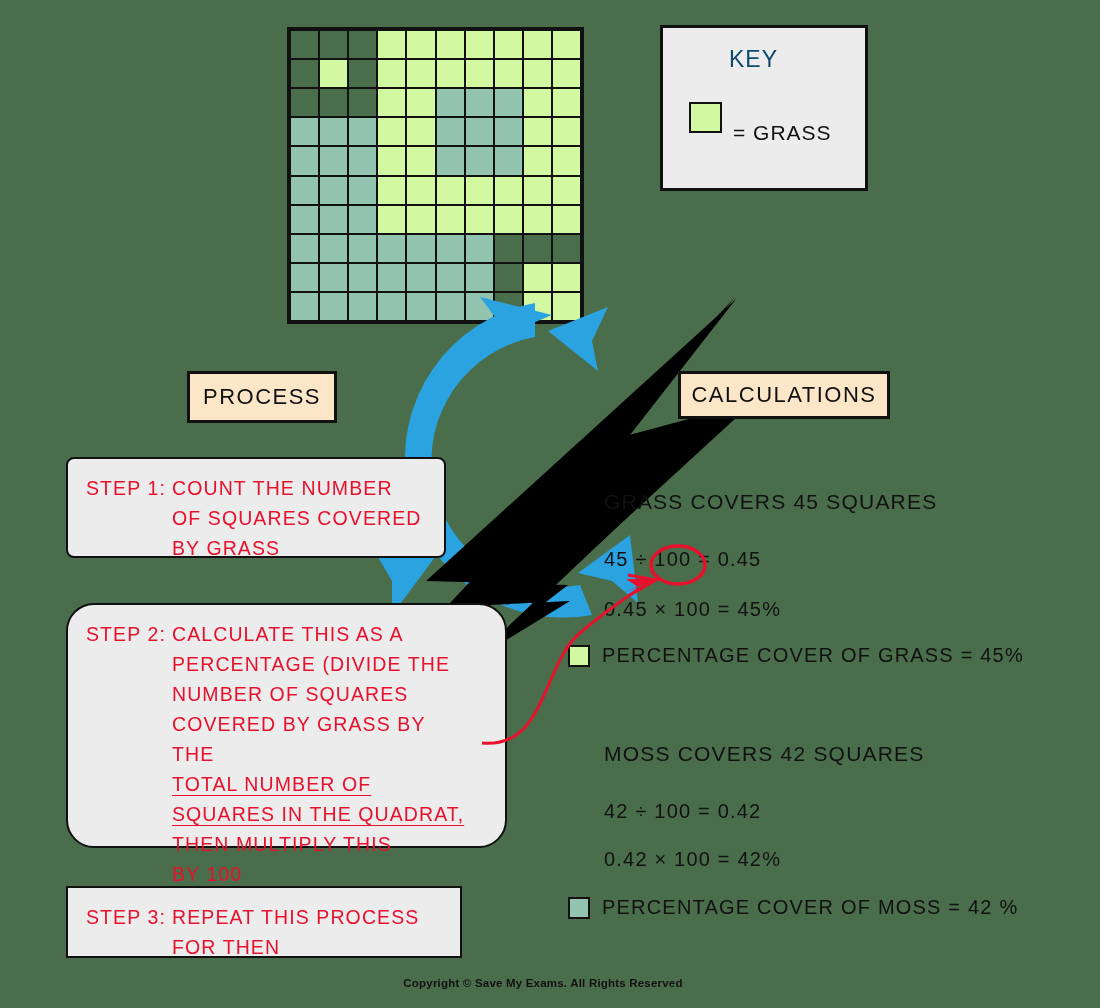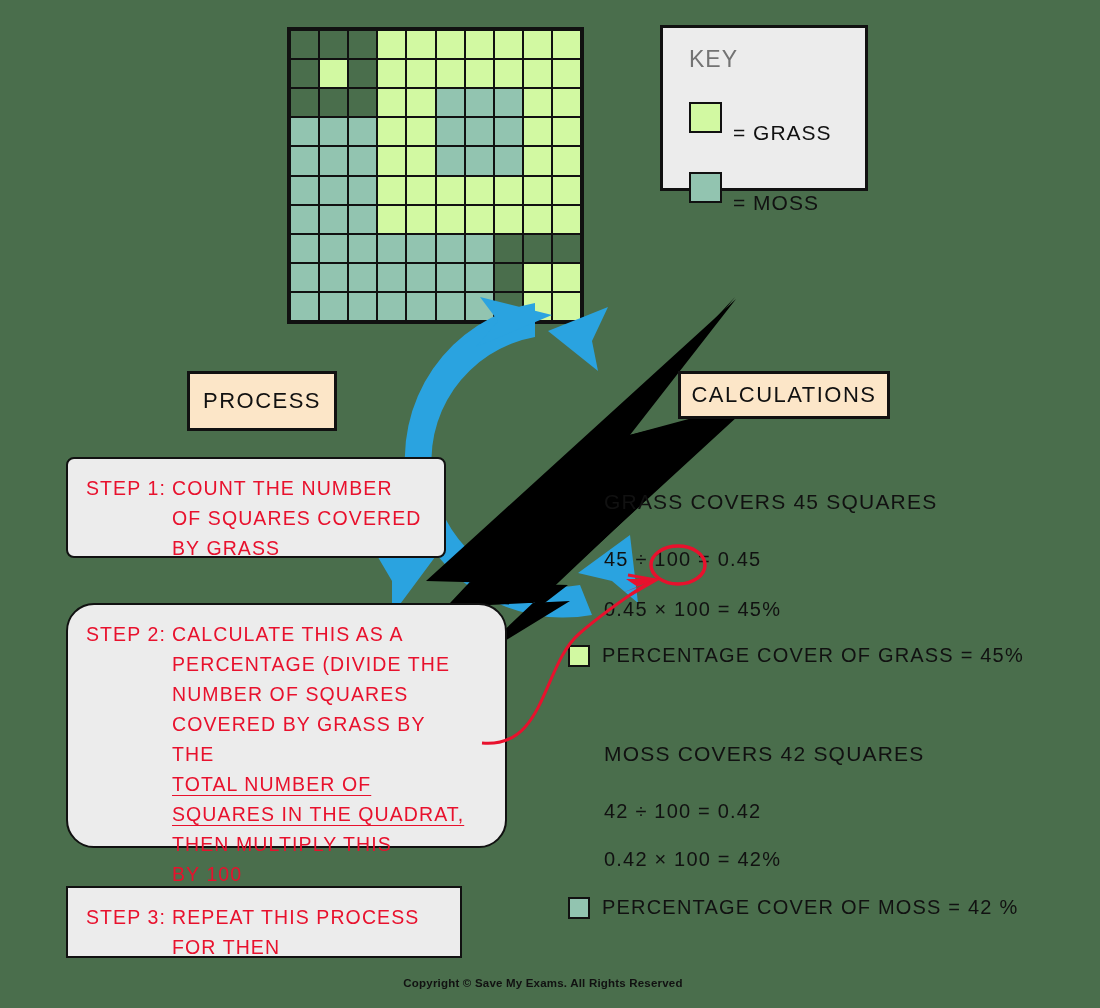--- a/index.html
+++ b/index.html
@@ -20,35 +20,35 @@
   .c-G{background:#d2f9a2;}
   .c-M{background:#92c4b0;}
   .c-E{background:transparent;}
 
   
   #keybox{
     left:660px;top:25px;width:208px;height:166px;
     background:#ececec;border:3px solid #111;box-sizing:border-box;
     padding:18px 0 0 26px;
   }
-  #keybox .ktitle{font-size:23px;color:#737373;letter-spacing:1px;margin-bottom:16px;}
+  #keybox .ktitle{font-size:23px;color:#0c4a6e;letter-spacing:1px;margin-bottom:16px;margin-left:40px;}
   #keybox .krow{display:flex;align-items:center;margin-bottom:14px;}
   #keybox .sw{width:33px;height:31px;border:2.5px solid #111;box-sizing:border-box;margin-right:11px;}
   #keybox .klab{font-size:21px;color:#111;letter-spacing:1px;margin-top:32px;}
 
   
   #deco{left:330px;top:285px;width:430px;height:370px;pointer-events:none;}
 
   
   .pill{
     background:#fce6c8;border:3px solid #111;box-sizing:border-box;
     display:flex;align-items:center;justify-content:center;
     font-size:22px;color:#111;letter-spacing:1.5px;
   }
-  #pill-process{left:187px;top:371px;width:150px;height:60px;}
+  #pill-process{left:187px;top:371px;width:150px;height:52px;}
   #pill-calc{left:678px;top:371px;width:212px;height:48px;}
 
   
   .stepbox{
     background:#ececec;border:2.5px solid #111;box-sizing:border-box;
     color:#e8112d;font-size:19.5px;line-height:30px;letter-spacing:1.1px;
     padding:14px 0 14px 18px;
   }
   .stepbox .lbl{display:inline-block;width:86px;vertical-align:top;}
   .stepbox .body{display:inline-block;vertical-align:top;}
@@ -185,24 +185,20 @@
     <div class="cell c-E"></div>
     <div class="cell c-G"></div>
     <div class="cell c-G"></div>
   </div>
 
 <div class="abs" id="keybox">
   <div class="ktitle">KEY</div>
   <div class="krow">
     <span class="sw" id="key-sw-0" style="background: rgb(210, 249, 162);"></span>
     <span class="klab">= GRASS</span>
-  </div>
-  <div class="krow">
-    <span class="sw" id="key-sw-1" style="background: rgb(146, 196, 176);"></span>
-    <span class="klab">= MOSS</span>
   </div>
 </div>
 
 <svg class="abs" id="deco" viewBox="0 0 430 370">
   <g>
     <path d="M 205 18
              A 148 148 0 1 0 262 330
              L 250 300
              A 115 115 0 1 1 205 52 Z" fill="#2aa3e0"></path>
     <path d="M 150 12 L 222 30 L 146 62 L 168 36 Z" fill="#2aa3e0"></path>

